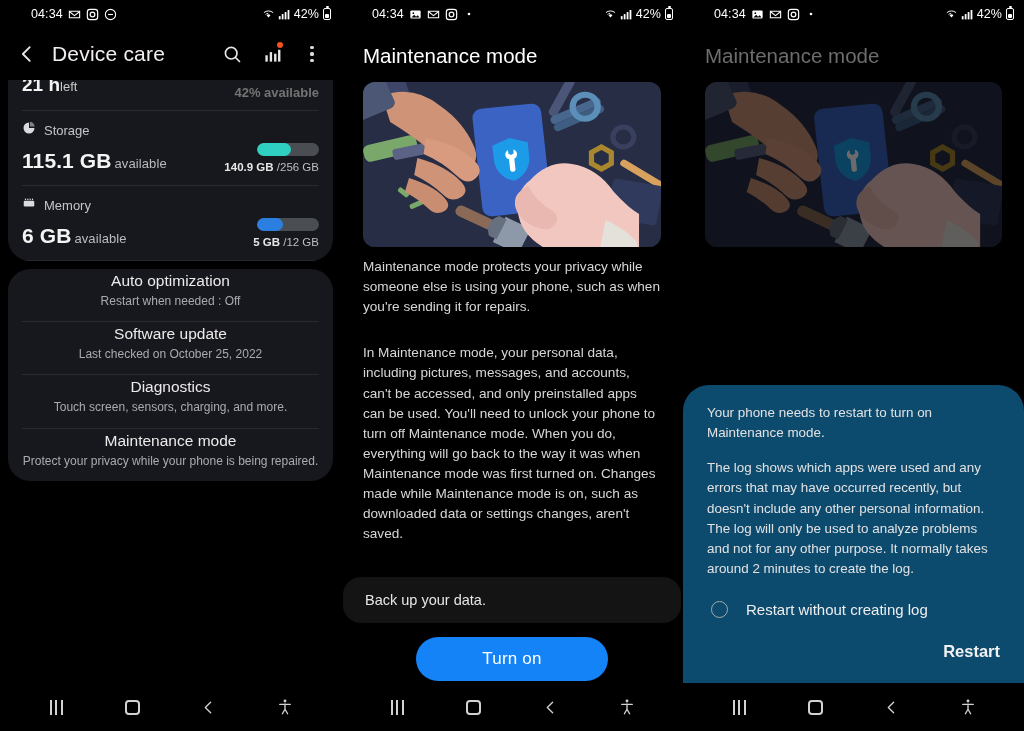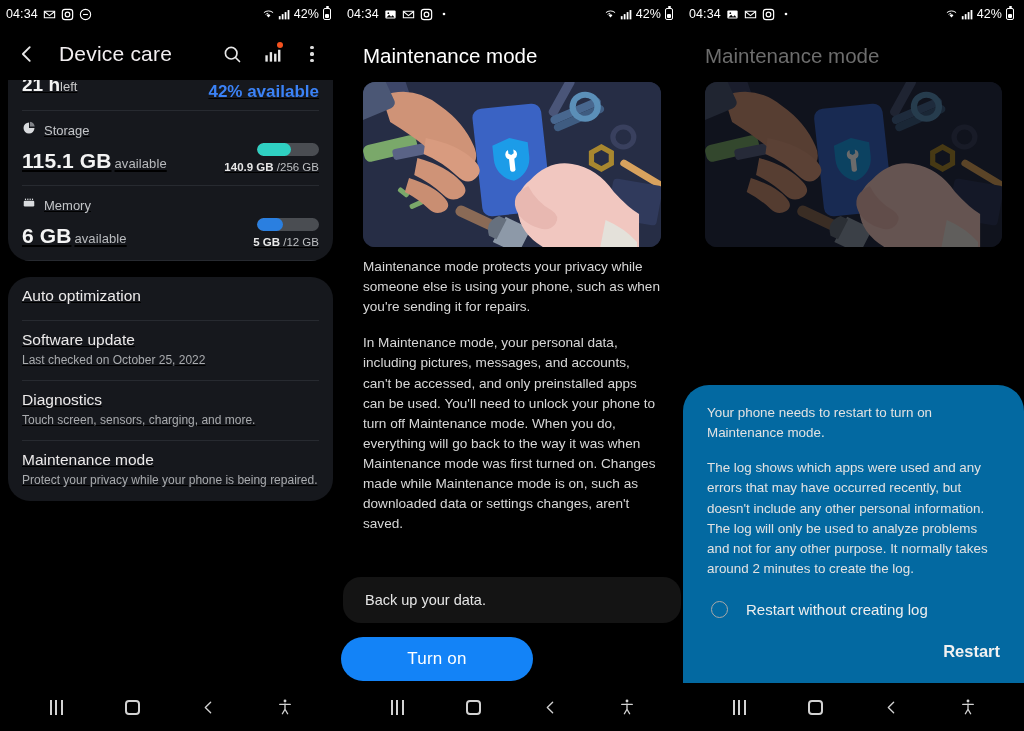--- a/index.html
+++ b/index.html
@@ -11,21 +11,21 @@
   }
   .screens { display: flex; width: 1024px; height: 731px; }
   .screen { position: relative; height: 731px; background: #000; overflow: hidden; }
   .screen.s1 { width: 341px; }
   .screen.s2 { width: 342px; }
   .screen.s3 { width: 341px; }
 
   
   .statusbar {
     height: 28px; display: flex; align-items: center;
-    padding: 0 10px 0 6px; color: #fff;
+    padding: 0 10px 0 31px; color: #fff;
     font-size: 12.5px; letter-spacing: .1px;
   }
   .sb-time { font-size: 12.5px; font-weight: 400; }
   .sb-left { display: flex; align-items: center; gap: 5px; flex: 1; }
   .sb-right { display: flex; align-items: center; gap: 3px; }
   .sb-ico { width: 13px; height: 13px; display: inline-flex; align-items: center; justify-content: center; }
   .sb-ico svg { display:block; }
   .sb-batt { font-size: 12.5px; }
   .batt-glyph {
     width: 8px; height: 12px; border: 1.4px solid #fff; border-radius: 2px;
@@ -35,73 +35,72 @@
     content:""; position:absolute; left:1px; right:1px; bottom:1px; height:45%;
     background:#fff; border-radius:1px;
   }
   .batt-glyph::after {
     content:""; position:absolute; top:-3px; left:2px; width:3px; height:1.6px;
     background:#fff; border-radius:1px;
   }
 
   
   .dc-header {
-    height: 52px; display: flex; align-items: center; padding: 0 12px 0 10px; gap: 11px;
+    height: 52px; display: flex; align-items: center; padding: 0 12px 0 10px; gap: 4px;
   }
   .dc-back { width: 34px; height: 34px; display:flex; align-items:center; justify-content:center; cursor:pointer;}
   .dc-title {
     font-size: 21px; color: #f2eef0; font-weight: 400; margin-left: 4px; flex: 1;
     letter-spacing: .2px;
   }
   .dc-actions { display: flex; align-items: center; gap: 14px; padding-right: 4px; }
   .dc-ico { width: 26px; height: 26px; display:flex; align-items:center; justify-content:center; position: relative; cursor:pointer;}
   .badge-dot {
     position:absolute; top: 1px; right: 2px; width: 6px; height: 6px;
     border-radius: 50%; background: #f4511e;
   }
   .kebab { display:flex; flex-direction:column; gap:3px; align-items:center; }
   .kebab i { width: 3.2px; height: 3.2px; border-radius: 50%; background: #ddd; display:block; }
 
   .dc-scroll { padding: 0; }
   .card {
-    background: #16181d; border-radius: 22px; margin: 16px 8px;
+    background: #16181d; border-radius: 22px; margin: 8px 8px;
     overflow: hidden;
-    text-decoration: underline;
   }
   .card.top-cut { border-top-left-radius: 0; border-top-right-radius: 0; margin-top: 0; }
 
   .row-part {
     padding: 0 14px; color: #fff;
     display:flex; align-items: baseline; justify-content: space-between;
     height: 30px;
   }
   .row-part .big { font-size: 19px; font-weight: 700; color:#f3f3f3; position: relative; top: -6px;}
   .row-part .big small { font-size: 13px; font-weight: 400; color:#c9c9c9; }
-  .row-part .right { font-size: 17px; font-weight: 700; color:#3b82f6; }
+  .row-part .right { font-size: 13px; font-weight: 700; color:#737373; }
 
   .divider { height: 1px; background: #272a30; margin: 0 14px; }
 
   .metric { padding: 10px 14px 12px; position: relative; }
   .metric-head { display:flex; align-items:center; gap: 8px; margin-bottom: 4px;}
   .metric-head .label { font-size: 13px; color: #c3c5c8; text-align: center; }
   .metric-body { display:flex; align-items: flex-end; justify-content: space-between; }
   .metric-val { font-size: 21px; font-weight: 700; color: #f4f4f4; letter-spacing:.1px;}
   .metric-val small { font-size: 13px; font-weight: 400; color: #b9bbbe; margin-left:3px;}
   .metric-right { }
   .gauge { width: 62px; height: 13px; border-radius: 7px; background: #4a4d52; overflow: hidden; margin-bottom: 5px; margin-left:auto;}
   .gauge i { display:block; height: 100%; border-radius: 7px; }
   .metric-sub { font-size: 11.5px; color: #e7e7e7; font-weight: 700; }
   .metric-sub span.tot { font-weight: 400; color:#bdbfc2; }
 
   .prot { padding: 10px 14px 16px; }
   .prot-val { font-size: 21px; font-weight: 700; color: #f4f4f4; margin-top: 2px;}
 
   .sec-label { font-size: 12.5px; color: #8d9bb5; padding: 14px 22px 8px; }
 
-  .list-item { padding: 10px 14px 12px; }
+  .list-item { padding: 3px 14px 12px; text-align: center; }
   .li-title { font-size: 15.5px; color: #eceaea; margin-bottom: 3px; }
   .li-sub { font-size: 12px; color: #a9abae; line-height: 1.35; }
 
   
   .navbar {
     position:absolute; left:0; right:0; bottom:0; height: 48px;
     display:flex; align-items:center; justify-content: space-around; padding: 0 18px;
     background:#000;
   }
   .navbar .nb { width: 34px; height: 34px; display:flex; align-items:center; justify-content:center; cursor:pointer;}
@@ -111,36 +110,36 @@
 
   
   .mm-title { font-size: 20.5px; color: #fff; padding: 16px 22px 14px; font-weight: 400;}
   .mm-title.dim { color: #6d6d6d; }
   .illus {
     margin: 0 22px; height: 165px; border-radius: 12px; overflow:hidden; position: relative;
     background: #232a42;
   }
   .illus svg { display:block; width: 100%; height: 100%; }
   .mm-body { padding: 10px 22px 0; color: #d7d7d7; font-size: 13.6px; line-height: 1.48; }
-  .mm-body p + p { margin-top: 16px; }
+  .mm-body p + p { margin-top: 26px; }
 
   .backup-bar {
     position: absolute; left: 0; right: 0; bottom: 108px;
     background: #141414; border-radius: 18px;
     margin: 0 2px; padding: 15px 22px; color: #e6e6e6; font-size: 14.5px;
   }
-  .turnon-wrap { position:absolute; left:0; right:0; bottom: 50px; display:flex; justify-content:flex-start; }
+  .turnon-wrap { position:absolute; left:0; right:0; bottom: 50px; display:flex; justify-content:center; }
   .turnon {
     background: #1383f7; color: #fff; border: none; border-radius: 24px;
     padding: 12px 0; width: 192px; font-size: 17px; font-family: inherit; cursor:pointer;
     letter-spacing: .2px;
   }
   .dialog {
     position: absolute; left: 0; right: 0; bottom: 48px;
-    background: #0369a1; border-radius: 26px 26px 0 0;
+    background: #0c4a6e; border-radius: 26px 26px 0 0;
     padding: 18px 24px 0;
   }
   .dlg-body { color: #e2e2e2; font-size: 13.4px; line-height: 1.5; }
   .dlg-body p + p { margin-top: 15px; }
   .dlg-radio {
     display:flex; gap: 18px; padding: 22px 4px 8px; cursor:pointer;
   }
   .radio-circle { width: 17px; height: 17px; border-radius:50%; border: 1.6px solid #a9a9a9; flex: none;}
   .dlg-radio .rlabel { color: #eee; font-size: 15px; }
   .dlg-action {
@@ -288,20 +287,21 @@
           </div>
         </div>
         <div class="divider"></div>
 
       </div>
 
 
       <div class="card">
         <div class="list-item">
           <div class="li-title">Auto optimization</div>
+          <div class="li-sub">Restart when needed : Off</div>
         </div>
         <div class="divider"></div>
         <div class="list-item">
           <div class="li-title">Software update</div>
           <div class="li-sub">Last checked on October 25, 2022</div>
         </div>
         <div class="divider"></div>
         <div class="list-item">
           <div class="li-title">Diagnostics</div>
           <div class="li-sub">Touch screen, sensors, charging, and more.</div>

